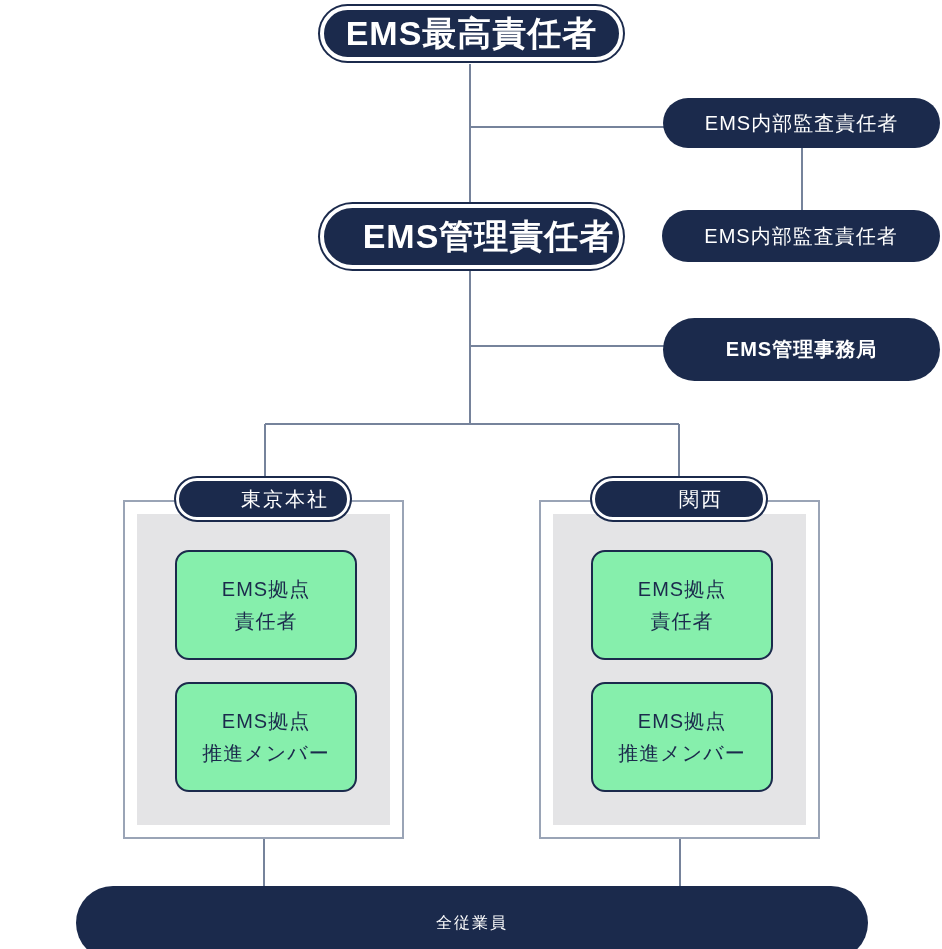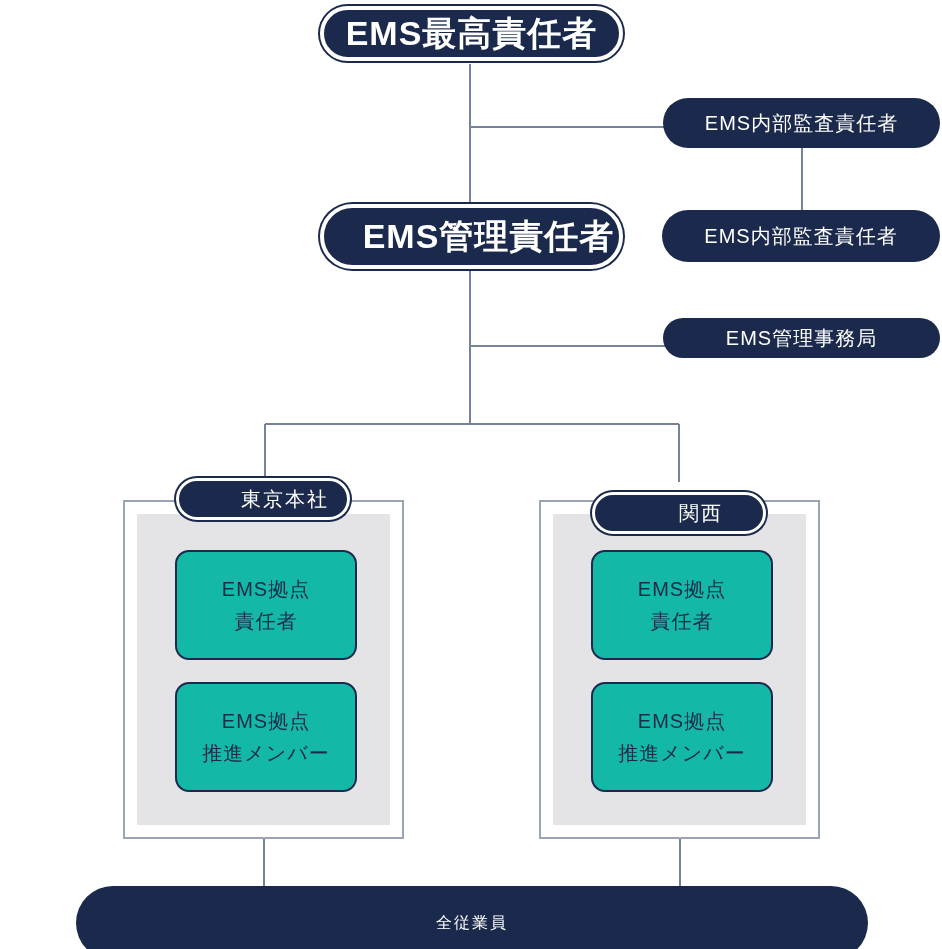--- a/index.html
+++ b/index.html
@@ -88,21 +88,21 @@
     position:absolute;
     inset:12px;
     background:var(--container-fill);
   }
   .card{
     position:absolute;
     z-index:2;
     left:50px;
     width:182px;
     height:110px;
-    background:#14b8a6;
+    background:#86efac;
     border:2px solid var(--navy);
     border-radius:14px;
     display:flex;
     align-items:center;
     justify-content:center;
     text-align:center;
     color:var(--navy);
     font-size:20px;
     font-weight:500;
     letter-spacing:1px;
@@ -148,35 +148,35 @@
   </svg>
 
   <div class="pill-ring" style="left:320px;top:6px;width:303px;height:55px;">EMS最高責任者</div>
 
   <div class="pill-solid" style="left:663px;top:98px;width:277px;height:50px;">EMS内部監査責任者</div>
 
   <div class="pill-solid" style="left:662px;top:210px;width:278px;height:52px;">EMS内部監査責任者</div>
 
   <div class="pill-ring" style="left:320px;top:204px;width:303px;height:65px;padding-left:34px;">EMS管理責任者</div>
 
-  <div class="pill-solid" style="left:663px;top:318px;width:277px;height:40px;">EMS管理事務局</div>
+  <div class="pill-solid" style="left:663px;top:318px;width:277px;height:63px;font-weight:bold;">EMS管理事務局</div>
 
   <div class="site-box" style="left:123px;">
     <div class="gray"></div>
     <div class="card" style="top:48px;">EMS拠点
 責任者</div>
     <div class="card" style="top:180px;">EMS拠点
 推進メンバー</div>
   </div>
   <div class="pill-site" style="left:176px;top:478px;width:174px;height:42px;">東京本社</div>
 
   <div class="site-box" style="left:539px;">
     <div class="gray"></div>
     <div class="card" style="top:48px;">EMS拠点
 責任者</div>
     <div class="card" style="top:180px;">EMS拠点
 推進メンバー</div>
   </div>
-  <div class="pill-site" style="left:592px;top:478px;width:174px;height:42px;margin-top:14px;">関西</div>
+  <div class="pill-site" style="left:592px;top:478px;width:174px;height:42px;">関西</div>
 
   <div class="pill-bottom">全従業員</div>
 
 </div>
 
 </body></html>

